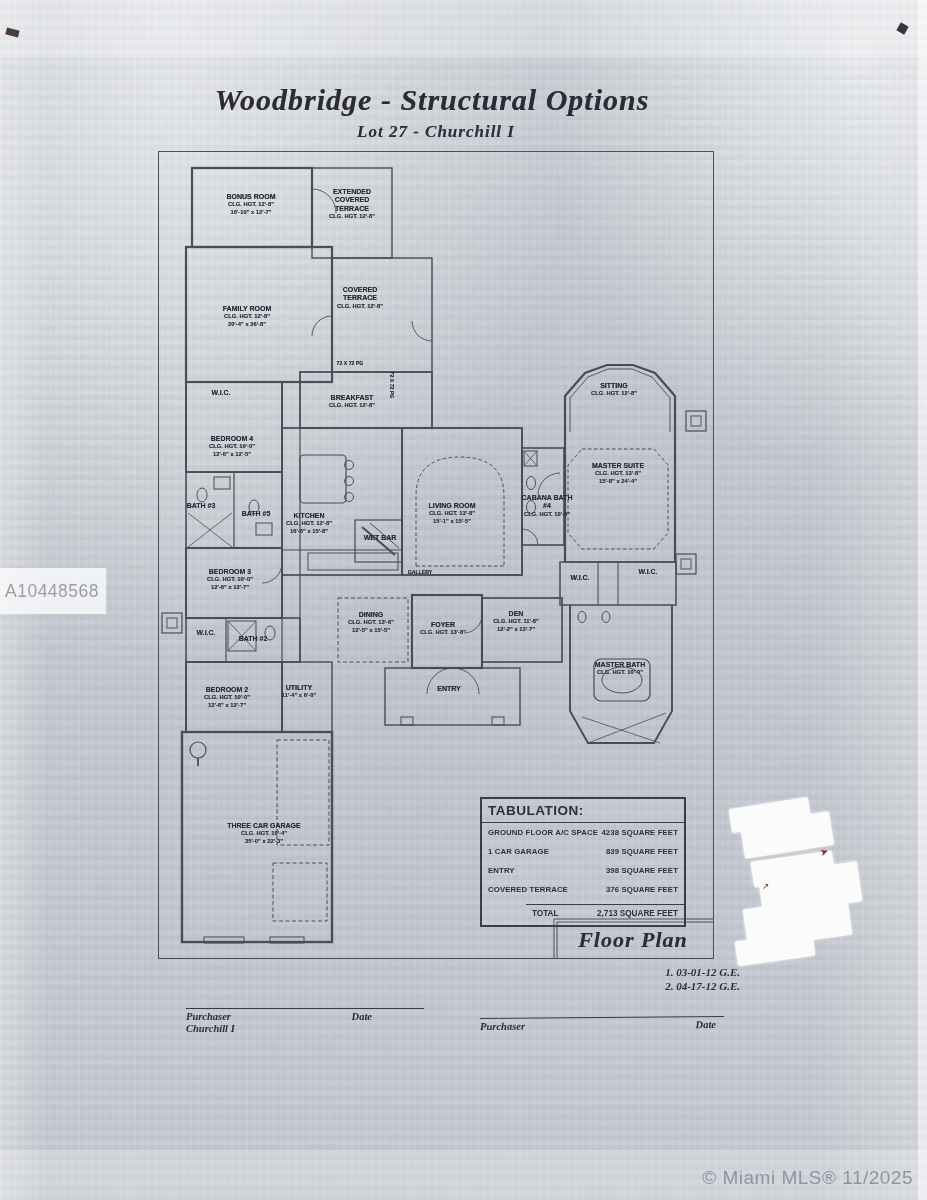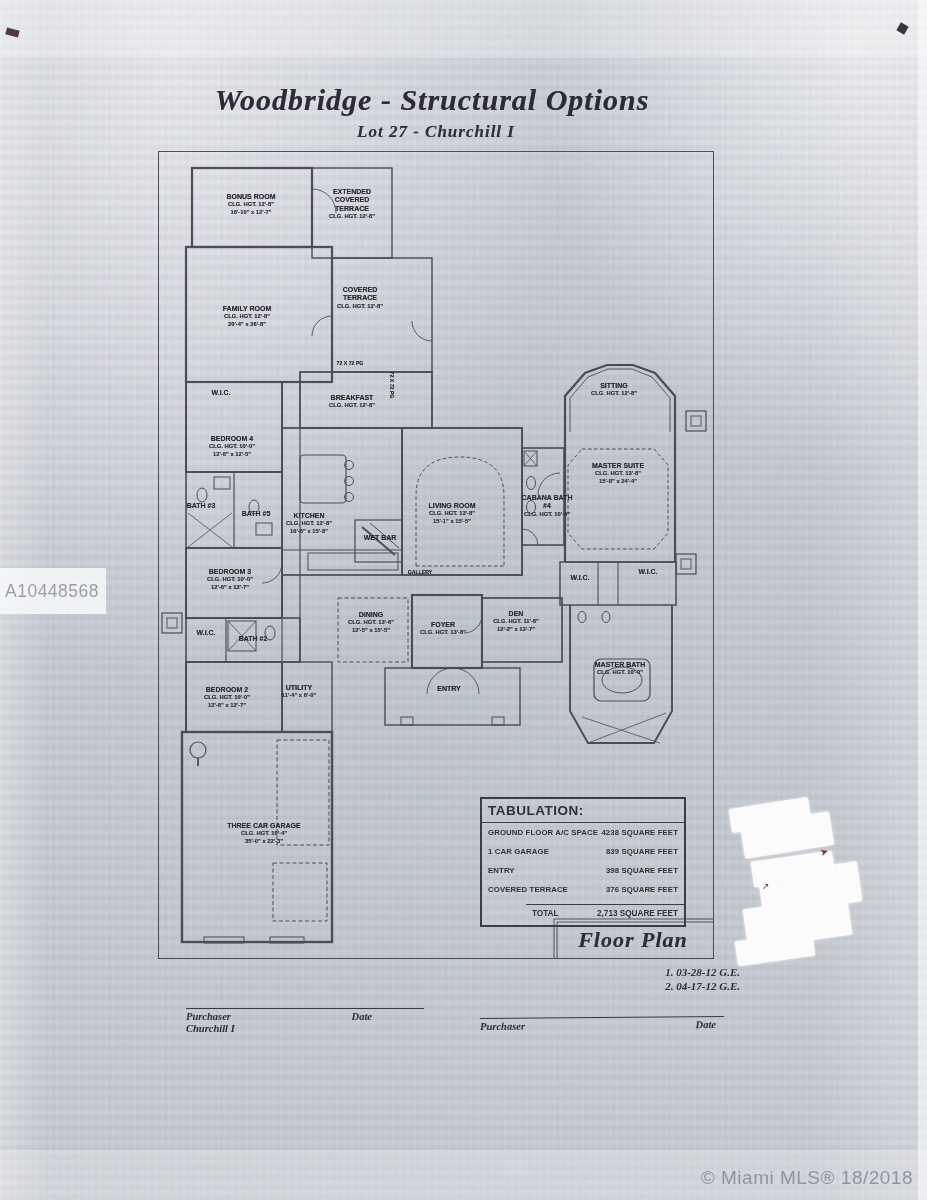--- a/index.html
+++ b/index.html
@@ -335,41 +335,41 @@
       <span>376 SQUARE FEET</span>
     </div>
     <div class="tab-total">
       <span>TOTAL</span>
       <span>2,713 SQUARE FEET</span>
     </div>
   </div>
 
   <div class="fp-label">Floor Plan</div>
   <div class="revisions">
-    <span>1. 03-28-12 G.E.</span>
+    <span>1. 03-01-12 G.E.</span>
     <span>2. 04-17-12 G.E.</span>
   </div>
 
   <div class="sig" style="left:186px;top:1008px;width:238px">
     <div class="sig-row">
       <span>Purchaser</span>
       <span style="margin-right:52px">Date</span>
     </div>
     <div class="sig-model">Churchill I</div>
   </div>
   <div class="sig" style="left:480px;top:1017px;width:244px;transform:rotate(-0.5deg)">
     <div class="sig-row">
       <span>Purchaser</span>
       <span style="margin-right:8px">Date</span>
     </div>
   </div>
 
   <div class="wm-bg"></div>
   <div class="watermark">A10448568</div>
-  <div class="mls">© Miami MLS® 18/2018</div>
+  <div class="mls">© Miami MLS® 11/2025</div>
 
   <div class="patch" style="left:730px;top:803px;width:80px;height:24px;transform:rotate(-9deg)"></div>
   <div class="patch" style="left:742px;top:818px;width:90px;height:34px;transform:rotate(-9deg)"></div>
   <div class="patch" style="left:752px;top:856px;width:82px;height:26px;transform:rotate(-8deg)"></div>
   <div class="patch" style="left:760px;top:868px;width:100px;height:40px;transform:rotate(-8deg)"></div>
   <div class="patch" style="left:745px;top:902px;width:105px;height:40px;transform:rotate(-8deg)"></div>
   <div class="patch" style="left:736px;top:936px;width:78px;height:25px;transform:rotate(-8deg)"></div>
   <span class="redmark" style="left:820px;top:846px;font-size:10px;transform:rotate(-18deg)">➤</span>
   <span class="redmark" style="left:762px;top:881px;font-size:9px">↗</span>
 </div>

